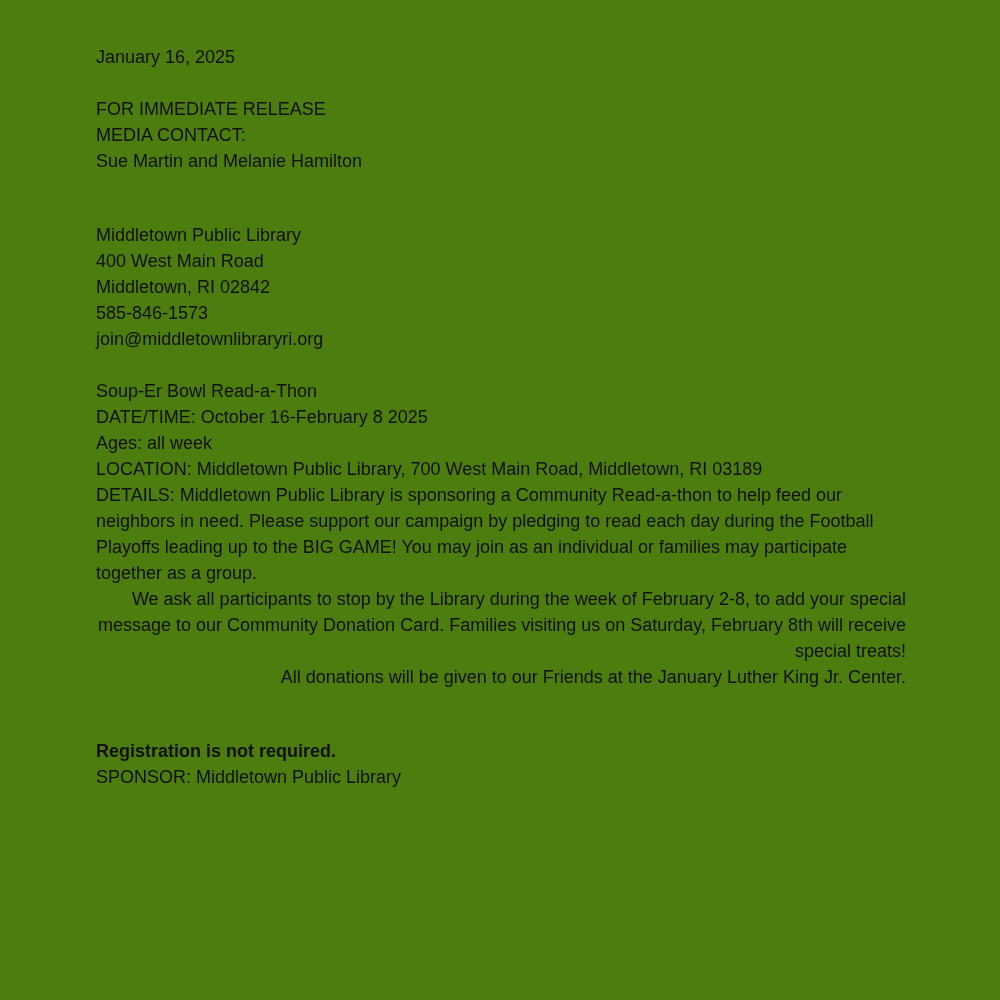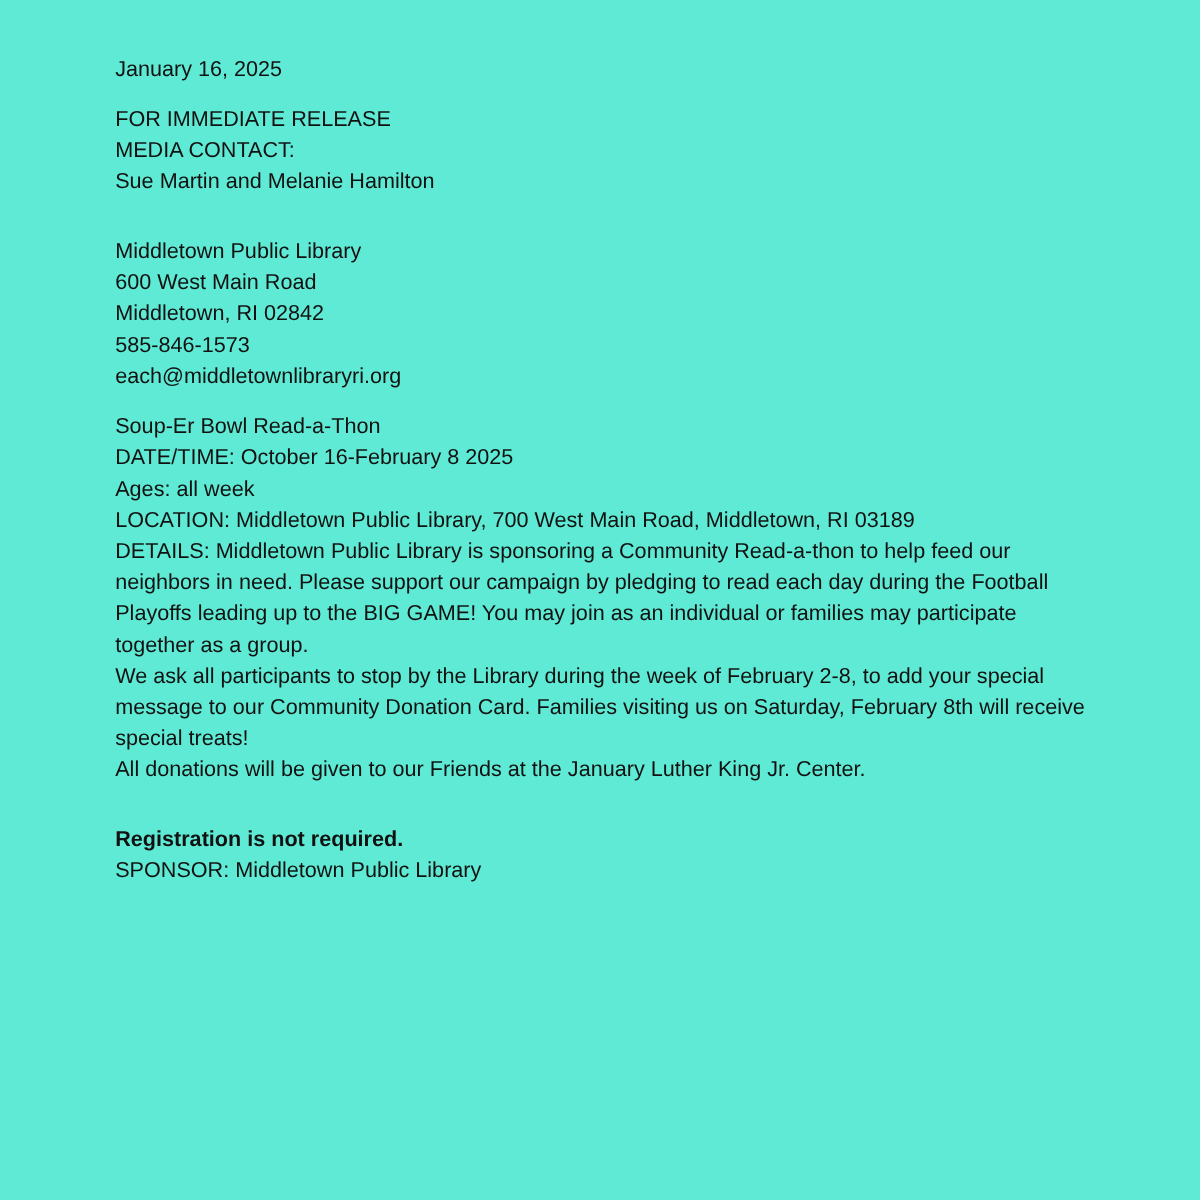--- a/index.html
+++ b/index.html
@@ -4,60 +4,60 @@
 <style>
   html, body {
     margin: 0;
     padding: 0;
     background: #ffffff;
   }
   .page {
     position: relative;
     width: 1000px;
     height: 1000px;
-    background: #5eead4;
+    background: #4d7c0f;
     box-sizing: border-box;
     padding: 44px 94px 0 96px;
     font-family: "Liberation Sans", "DejaVu Sans", sans-serif;
     font-size: 18px;
     line-height: 26px;
     color: #111111;
     overflow: hidden;
   }
   .page p {
     margin: 0;
   }
   
-  .mt-sm { margin-top: 16px; }
+  .mt-sm { margin-top: 26px; }
   
-  .mt-md { margin-top: 32px; }
+  .mt-md { margin-top: 48px; }
   
-  .mt-p  { margin-top: 22px; }
+  .mt-p  { margin-top: 22px; text-align: right; }
   .bold  { font-weight: bold; }
 </style>
 </head>
 <body>
 
 <div class="page">
 
   <p>January 16, 2025</p>
 
   <div class="mt-sm">
     <p>FOR IMMEDIATE RELEASE</p>
     <p>MEDIA CONTACT:</p>
   </div>
 
   <p class="mt-sm">Sue Martin and Melanie Hamilton</p>
 
   <div class="mt-md">
     <p>Middletown Public Library</p>
-    <p>600 West Main Road</p>
+    <p>400 West Main Road</p>
     <p>Middletown, RI 02842</p>
     <p>585-846-1573</p>
-    <p>each@middletownlibraryri.org</p>
+    <p>join@middletownlibraryri.org</p>
   </div>
 
   <div class="mt-sm">
     <p>Soup-Er Bowl Read-a-Thon</p>
     <p>DATE/TIME: October 16-February 8 2025</p>
     <p>Ages: all week</p>
     <p>LOCATION: Middletown Public Library, 700 West Main Road, Middletown, RI 03189</p>
   </div>
 
   <p class="mt-sm">DETAILS: Middletown Public Library is sponsoring a Community Read-a-thon to help feed our neighbors in need. Please support our campaign by pledging to read each day during the Football Playoffs leading up to the BIG GAME! You may join as an individual or families may participate together as a group.</p>

